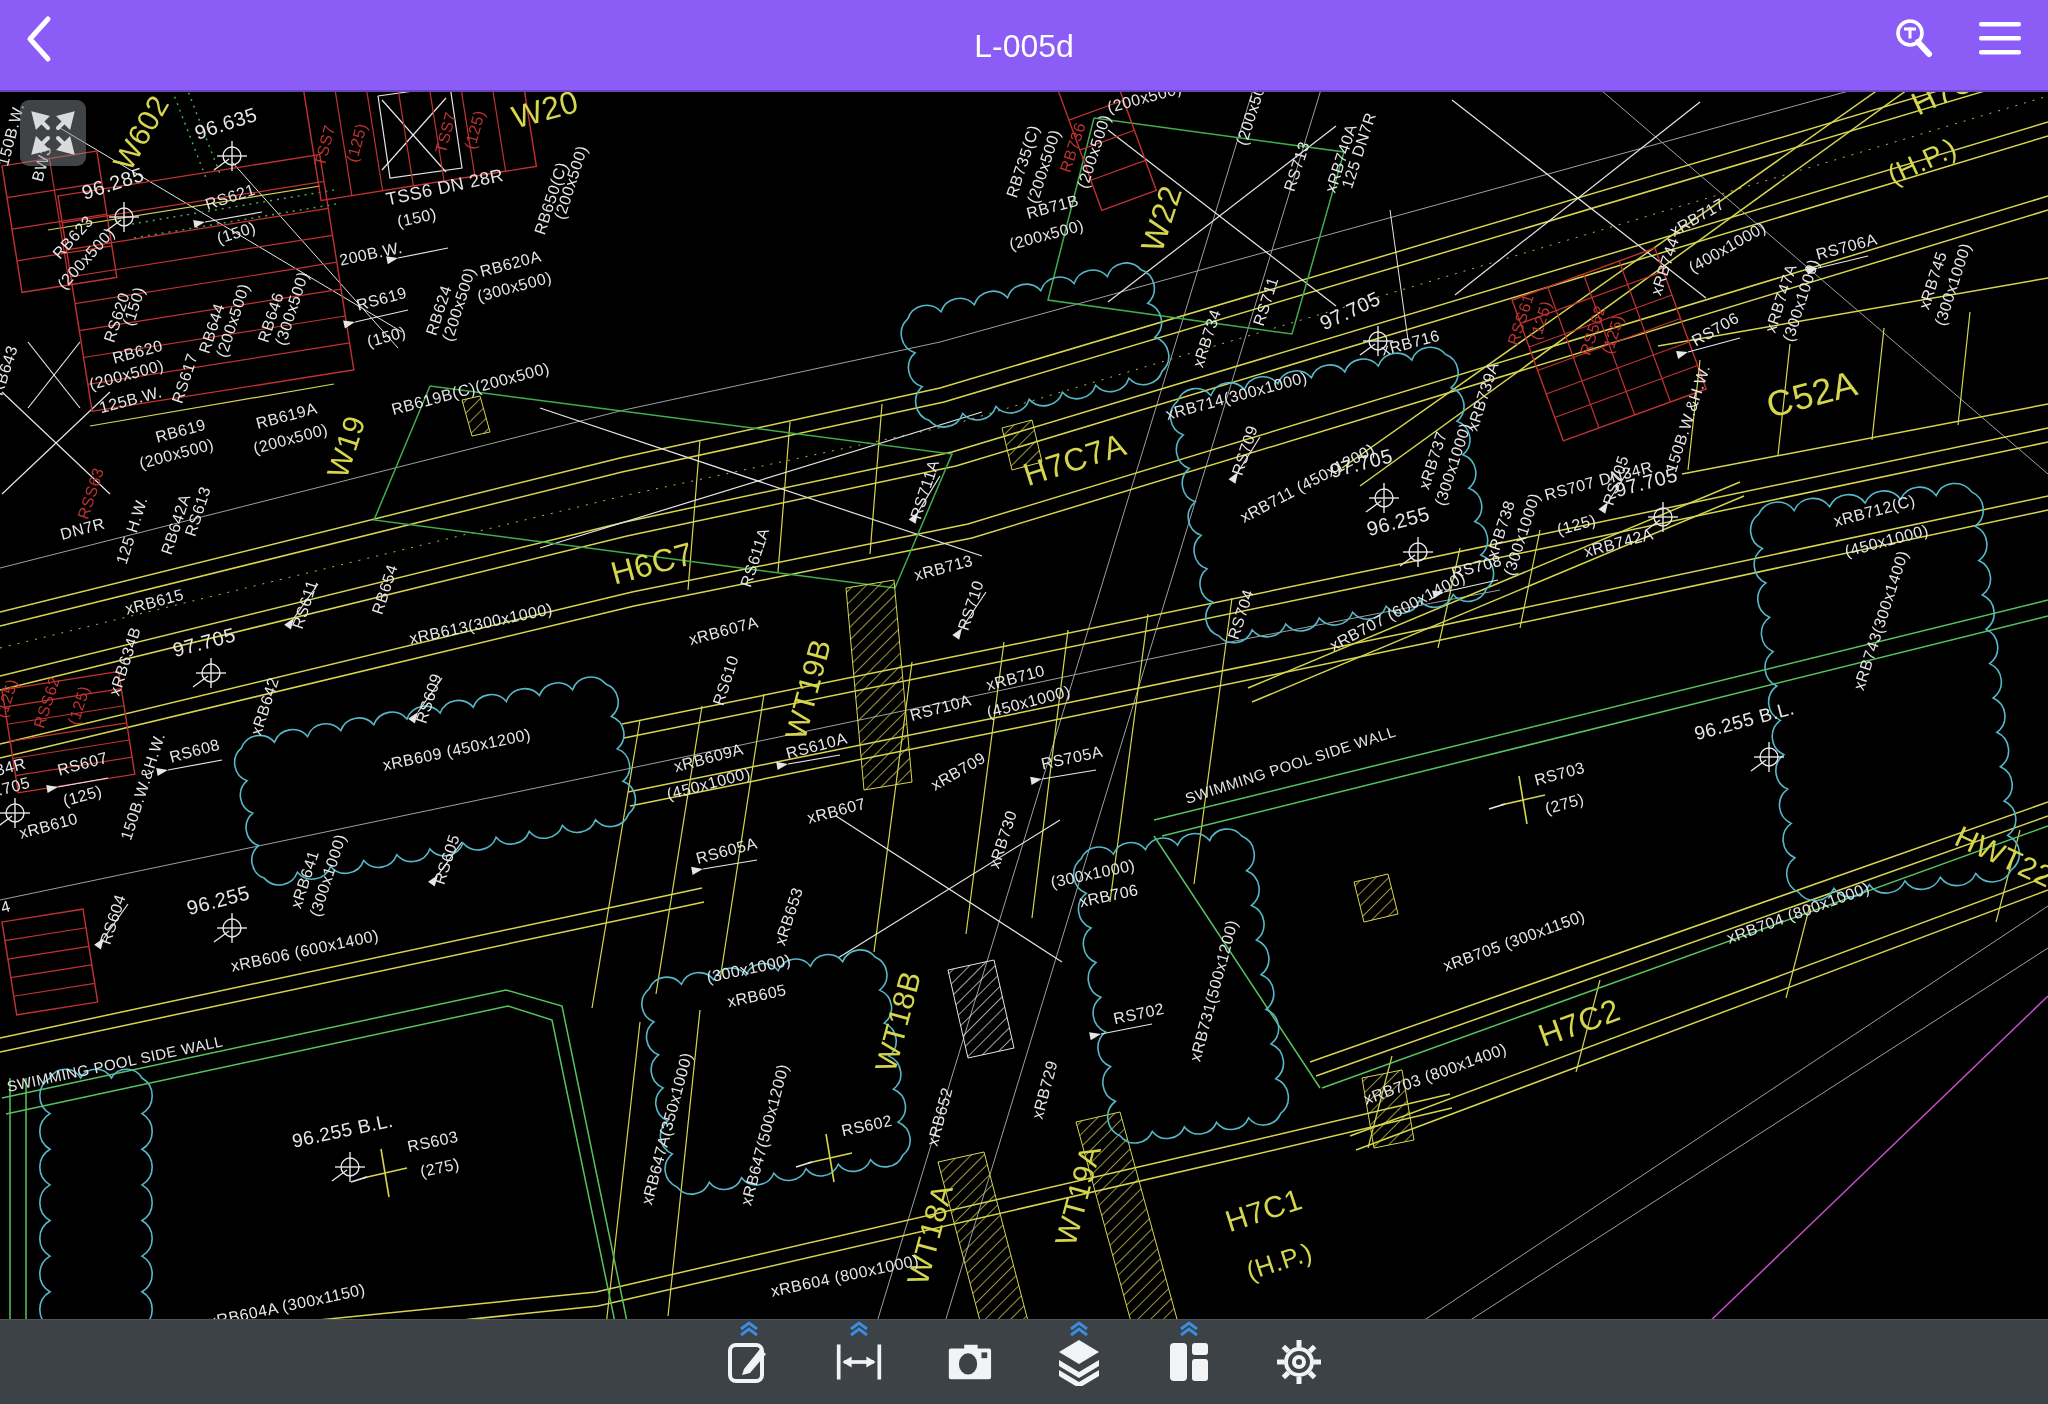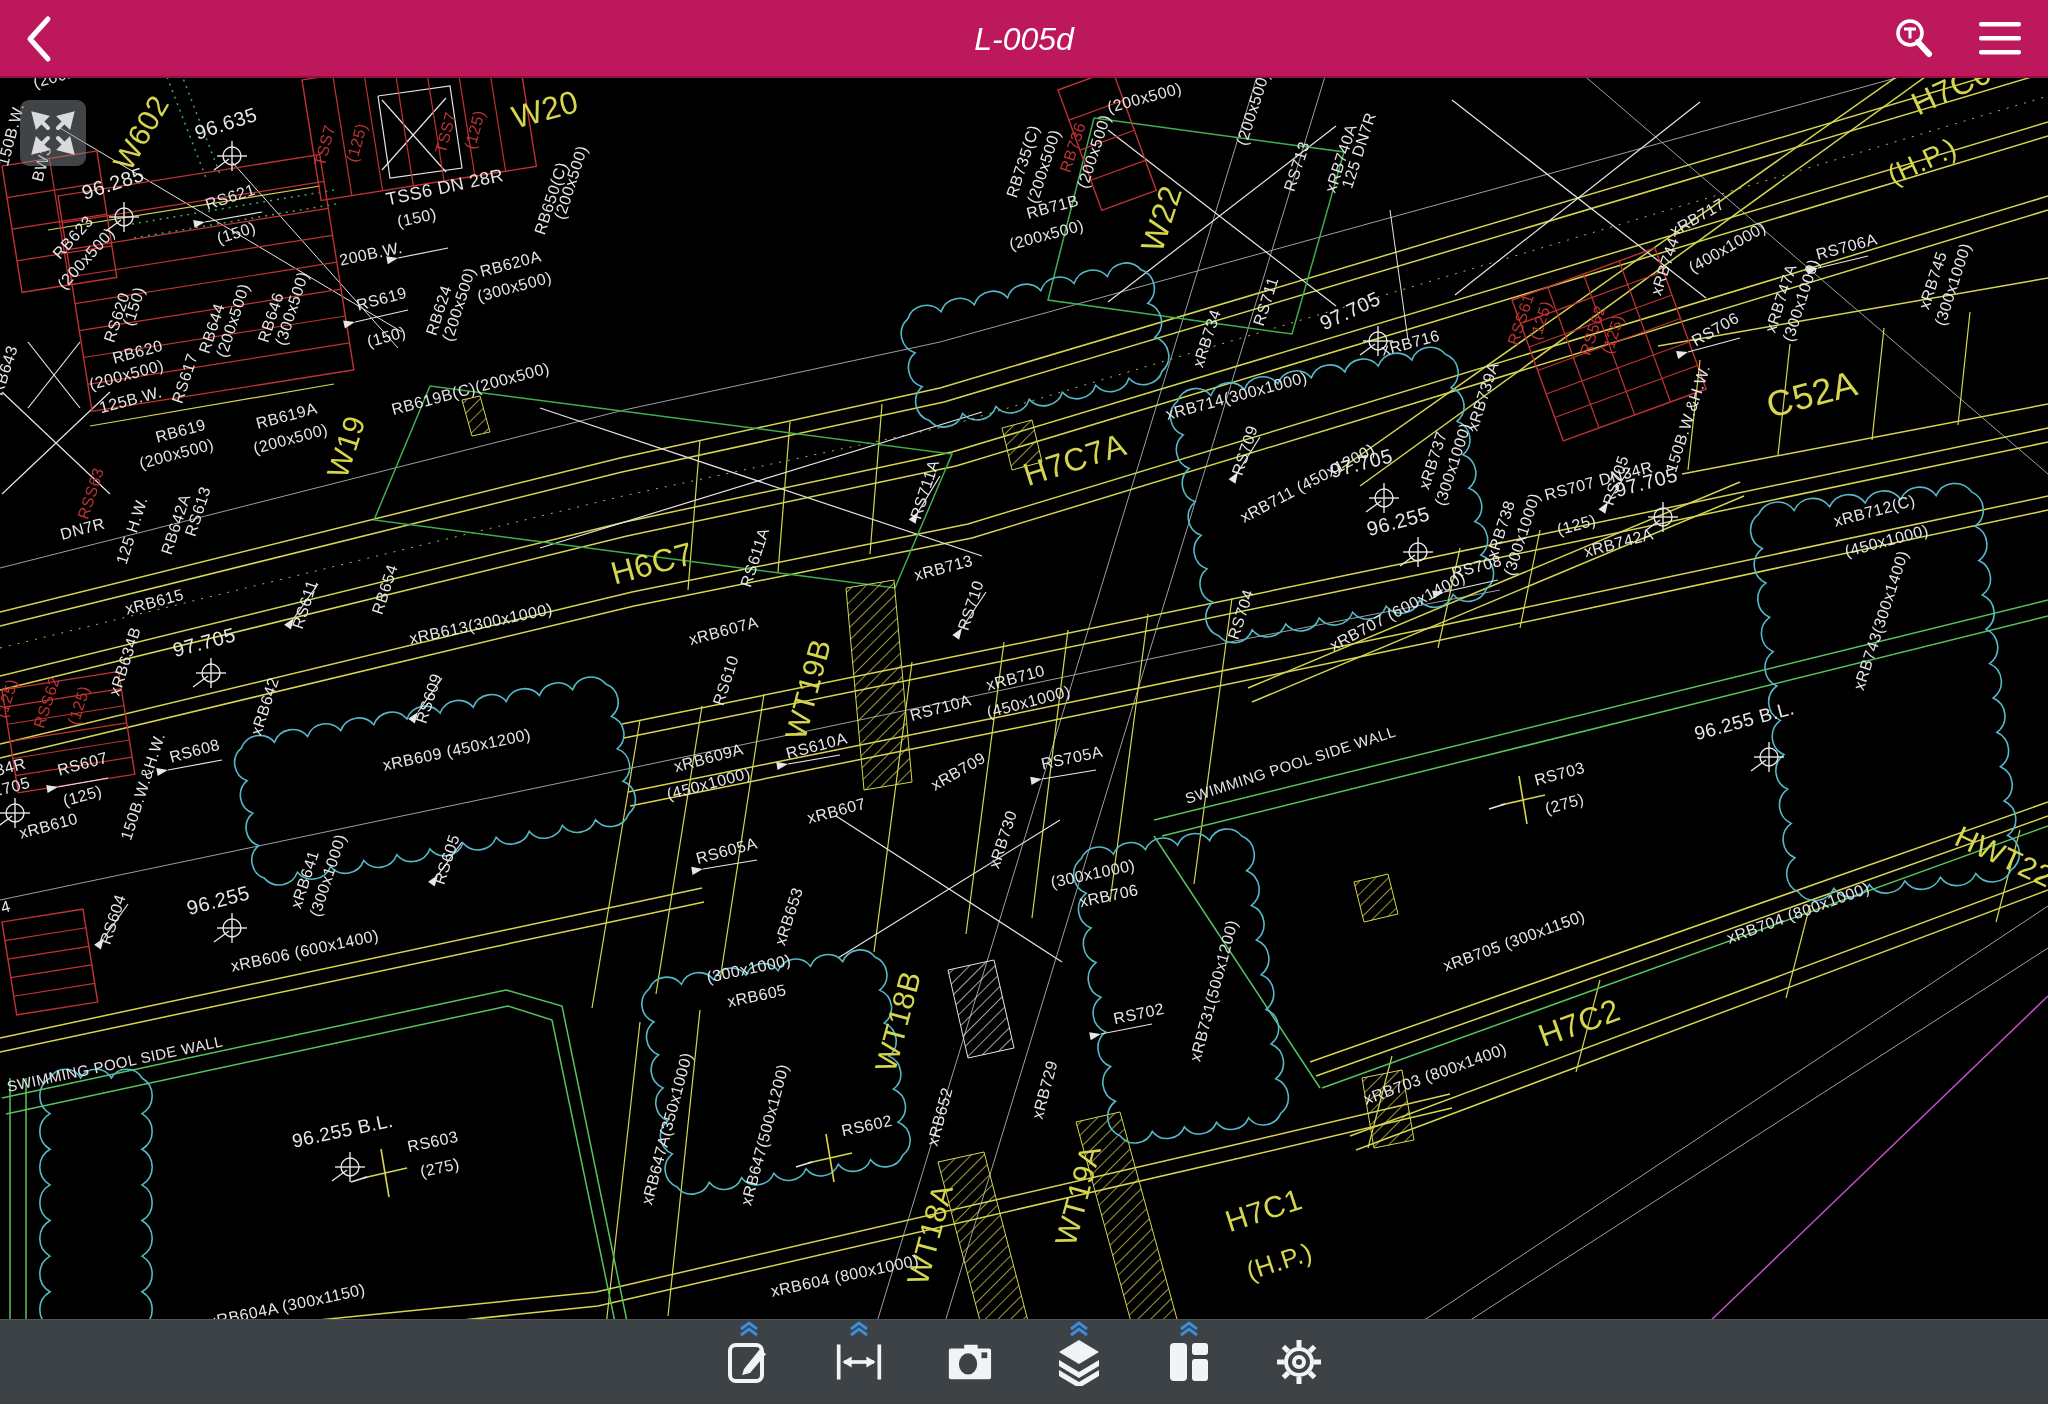--- a/index.html
+++ b/index.html
@@ -1,22 +1,22 @@
 <!DOCTYPE html>
 <html><head>
 <meta charset="utf-8">
 <style>
   html,body{margin:0;padding:0;background:#111;}
   .stage{position:relative;width:2048px;height:1404px;background:#000;overflow:hidden;
          font-family:"Liberation Sans",sans-serif;}
   svg text{font-family:"Liberation Sans",sans-serif;letter-spacing:.5px;}
 
   
-  .appbar{position:absolute;top:0;left:0;width:100%;height:78px;background:#be185d;
-          z-index:30;display:flex;align-items:center;box-shadow:inset 0 -2px 0 rgba(0,0,0,.25);font-style:italic;}
+  .appbar{position:absolute;top:0;left:0;width:100%;height:92px;background:#8b5cf6;
+          z-index:30;display:flex;align-items:center;box-shadow:inset 0 -2px 0 rgba(0,0,0,.25);}
   .appbar .back{position:absolute;left:18px;top:14px;width:44px;height:50px;cursor:pointer;}
   .appbar .title{position:absolute;left:0;right:0;text-align:center;color:#fff;
                  font-size:32px;font-weight:400;}
   .appbar .right{position:absolute;right:22px;top:0;height:78px;display:flex;align-items:center;gap:34px;}
   .iconbtn{width:52px;height:52px;display:flex;align-items:center;justify-content:center;cursor:pointer;}
 
   
   .fitbtn{position:absolute;left:20px;top:100px;width:66px;height:66px;border-radius:9px;
           background:rgba(130,135,140,.5);z-index:20;display:flex;align-items:center;justify-content:center;cursor:pointer;}
 

